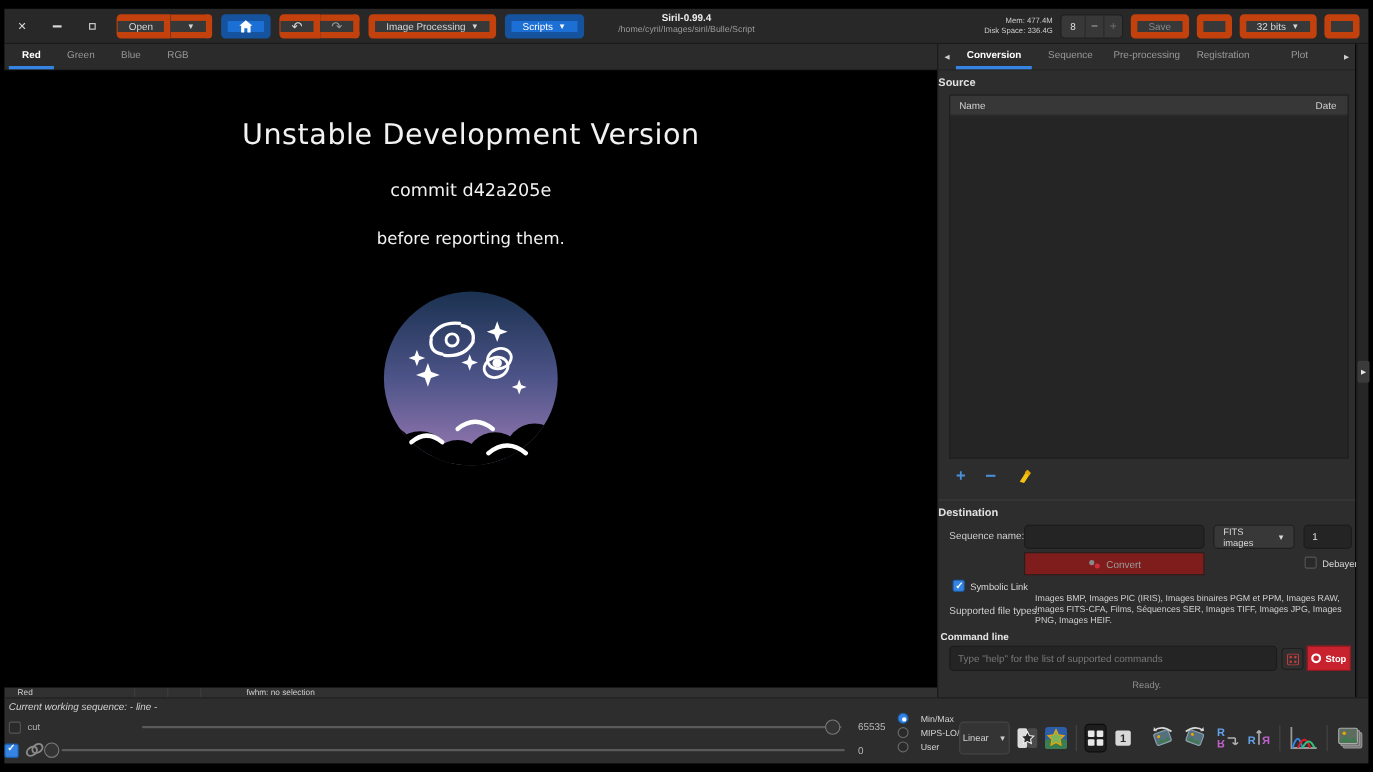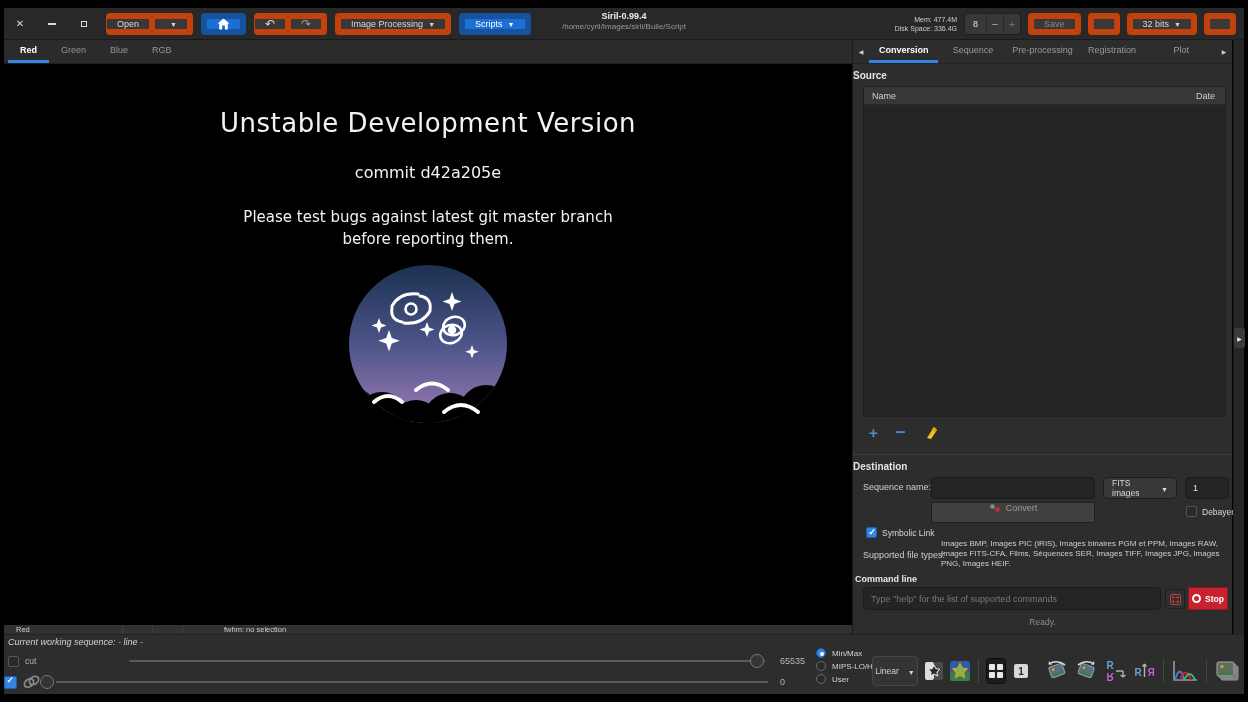--- a/index.html
+++ b/index.html
@@ -69,22 +69,22 @@
   #list-head .cd{padding-right:10px}
   #list-actions{position:absolute;left:16px;top:383px;display:flex;align-items:center;gap:18px;height:20px}
   .act-add,.act-rem{font-size:15px;font-weight:bold;color:#4a90d9;line-height:16px;cursor:default}
   .act-rem{font-size:17px}
   .hsep{position:absolute;left:0;right:0;top:414px;border-top:1px solid #3c3c3c}
   #dest-title{top:421px}
   .flabel{position:absolute;font-size:9px;color:#cfcfcf}
   .entry{position:absolute;background:#242424;border:1px solid #1b1b1b;border-radius:4px;color:#e0e0e0;font-size:9px;padding:0 7px;font-family:"Liberation Sans",sans-serif}
   .dropbtn{position:absolute;background:#383838;border:1px solid #1f1f1f;border-radius:4px;color:#d8d8d8;
     font-size:8.5px;display:flex;align-items:center;justify-content:space-between;padding:0 8px;cursor:default}
-  #convert-btn{position:absolute;left:78px;top:462px;width:164px;height:21px;background:#404040;border:1px solid #1f1f1f;
-    border-radius:0;display:flex;align-items:flex-start;justify-content:center;gap:5px;font-size:9px;color:#9a9a9a}
+  #convert-btn{position:absolute;left:78px;top:462px;width:164px;height:21px;background:#7f1d1d;border:1px solid #1f1f1f;
+    border-radius:0;display:flex;align-items:center;justify-content:center;gap:5px;font-size:9px;color:#9a9a9a}
   .chk{width:11px;height:11px;border:1px solid #555;border-radius:2px;background:#2a2a2a;display:inline-block;flex:none}
   .chk.on{background:#3584e4;border-color:#1c5fac;position:relative}
   .chk.on::after{content:"✓";position:absolute;left:1.5px;top:-1.5px;font-size:9px;color:#fff;font-weight:bold}
   .chkrow{position:absolute;display:flex;align-items:center;gap:5px;font-size:8.5px;color:#d8d8d8}
   #supported-text{position:absolute;left:88px;top:499px;width:286px;font-size:8px;line-height:10px;color:#cfcfcf}
   #cmd-title{position:absolute;left:2px;top:534px;font-size:9px;font-weight:bold;color:#e8e8e8}
   #cmd-input{left:10px;top:547px;width:298px;height:23px}
   .entry::placeholder{color:#787878}
   #cmd-list-btn{position:absolute;left:312px;top:549px;width:20px;height:20px;background:#2f2f2f;border:1px solid #1f1f1f;border-radius:3px;
     display:flex;align-items:center;justify-content:center}
@@ -103,21 +103,21 @@
   #seq-line{position:absolute;left:4px;top:2px;font-size:9px;font-style:italic;color:#d2d2d2}
   .srow{position:absolute;display:flex;align-items:center}
   #cut-row{left:4px;top:18px;height:16px}
   #lo-row{left:0px;top:38px;height:18px}
   .track{position:absolute;height:2px;background:#5a5a5a;border-radius:1px;top:50%;margin-top:-1px}
   .handle{position:absolute;width:14px;height:14px;border-radius:50%;background:#343434;border:1.5px solid #7a7a7a;top:50%;transform:translateY(-50%)}
   .sval{position:absolute;font-size:9px;color:#b8b8b8}
   .radio{width:10px;height:10px;border-radius:50%;border:1px solid #6a6a6a;background:#2a2a2a;display:inline-block;flex:none}
   .radio.on{background:#3584e4;border-color:#1c5fac;position:relative}
   .radio.on::after{content:"";position:absolute;left:3px;top:3px;width:4px;height:4px;background:#fff;border-radius:50%}
-  .radiorow{position:absolute;display:flex;align-items:center;gap:6px;font-size:8px;color:#d4d4d4}
+  .radiorow{position:absolute;display:flex;align-items:center;gap:11px;font-size:8px;color:#d4d4d4}
   #linear-btn{position:absolute;left:868px;top:21px;width:46px;height:30px;background:#343434;border:1px solid #464646;border-radius:4px;
     display:flex;align-items:center;justify-content:center;gap:4px;font-size:8.5px;color:#d0d0d0}
   #tool-icons{position:absolute;left:920px;top:19px;right:4px;height:34px;display:flex;align-items:center;gap:5px}
   .tico{width:26px;height:26px;display:flex;align-items:center;justify-content:center;border-radius:4px}
   .tico.pressed{background:#1d1d1d;border:1px solid #0c0c0c}
   .tsep{width:1px;height:24px;background:#454545;margin:0 2px}
   .tspace{width:6px}
 </style>
 </head>
 <body>
@@ -200,21 +200,20 @@
     <div class="ctab active">Red</div>
     <div class="ctab">Green</div>
     <div class="ctab">Blue</div>
     <div class="ctab">RGB</div>
   </nav>
 
   <main id="canvas">
     <div class="big">Unstable Development Version</div>
     <div class="commit">commit d42a205e</div>
     <div class="msg">
-      <div>Please test bugs against latest git master branch</div>
       <div>before reporting them.</div>
     </div>
     <svg id="logo" width="168" height="166" viewBox="0 0 168 166">
       <defs>
         <linearGradient id="sky" x1="0" y1="0" x2="0" y2="1">
           <stop offset="0" stop-color="#1b3150"></stop>
           <stop offset="0.5" stop-color="#4d5488"></stop>
           <stop offset="1" stop-color="#9c7bb4"></stop>
         </linearGradient>
         <clipPath id="domeclip">

